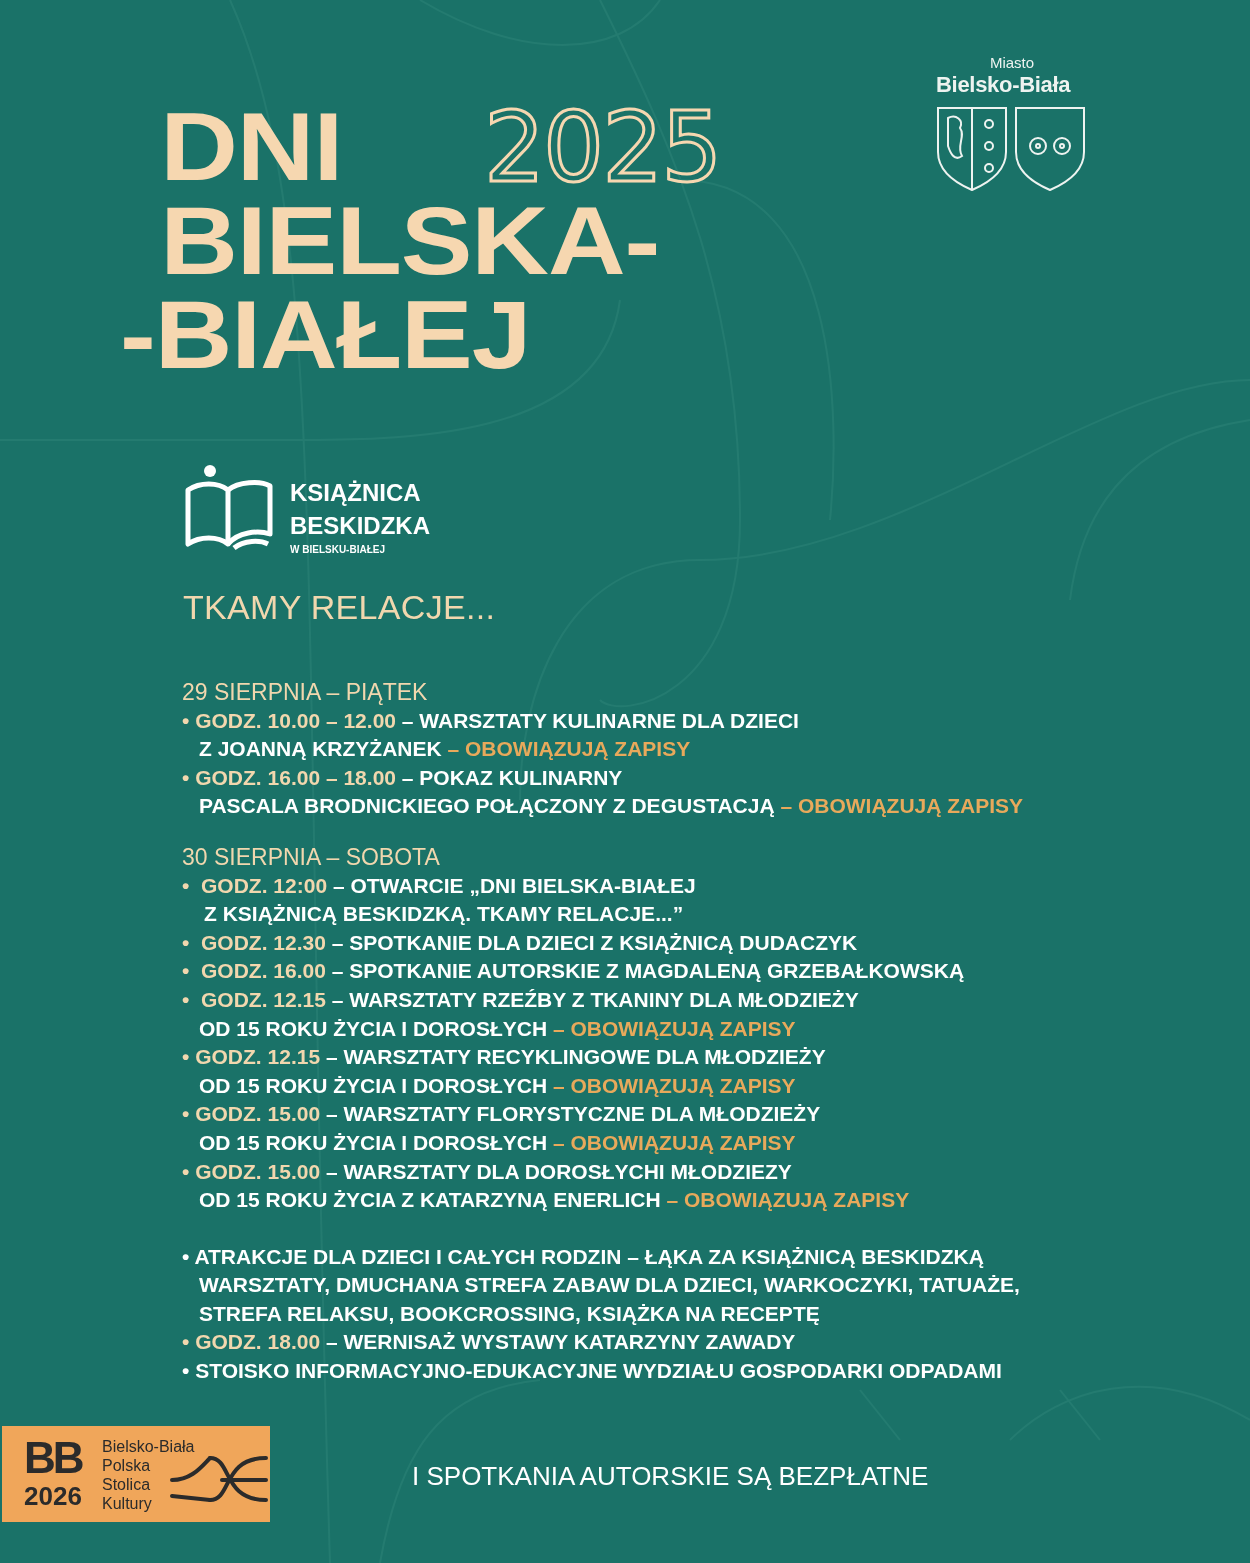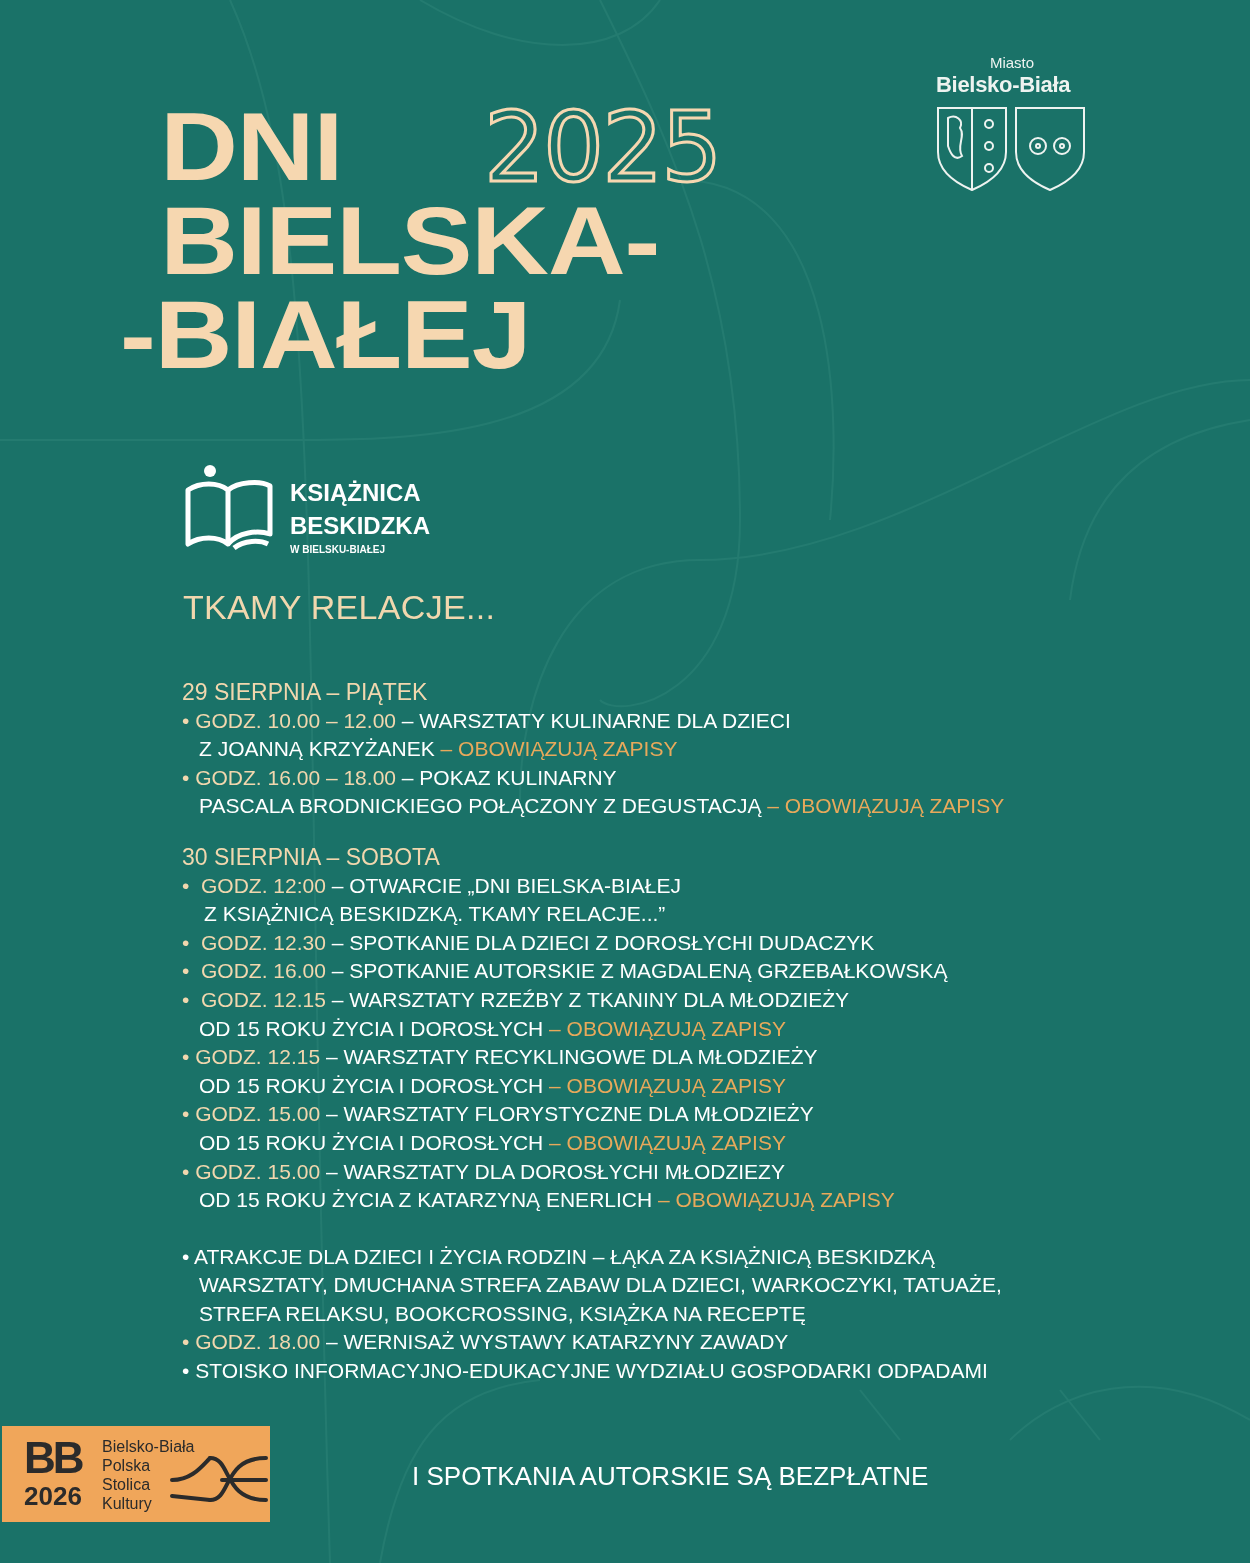--- a/index.html
+++ b/index.html
@@ -41,21 +41,21 @@
   .tagline {
     position: absolute; left: 183px; top: 588px;
     color: #f1d7ae; font-size: 34px; letter-spacing: 0.3px;
   }
   .program {
     position: absolute; left: 182px; top: 678px;
     font-size: 21px; line-height: 28.6px; color: #ffffff;
     font-family: "Liberation Sans", sans-serif;
   }
   .day { color: #f1d7ae; font-size: 23px; }
-  .row { white-space: nowrap; }
+  .row { white-space: nowrap; font-weight: bold; }
   .cont { padding-left: 17px; }
   .cont2 { padding-left: 22px; }
   .bullet { color: #f1d7ae; }
   .time { color: #f1d7ae; }
   .note { color: #e8a95b; }
   .gap { height: 22px; }
   .gap2 { height: 28px; }
   .ecoc {
     position: absolute; left: 2px; top: 1426px; width: 268px; height: 96px;
     background: #f0a65a; color: #2b2b2b;
@@ -142,39 +142,39 @@
   <div class="row"><span class="bullet">•</span> <span class="time">GODZ. 16.00 – 18.00</span><span> – POKAZ KULINARNY</span></div>
   <div class="row cont"><span>PASCALA BRODNICKIEGO POŁĄCZONY Z DEGUSTACJĄ</span><span class="note"> – OBOWIĄZUJĄ ZAPISY</span></div>
 
   <div class="gap"></div>
 
   <div class="day">30 SIERPNIA – SOBOTA</div>
 
   <div class="row"><span class="bullet">•</span>&nbsp; <span class="time">GODZ. 12:00</span><span> – OTWARCIE „DNI BIELSKA-BIAŁEJ</span></div>
   <div class="row cont2"><span>Z KSIĄŻNICĄ BESKIDZKĄ. TKAMY RELACJE...”</span></div>
 
-  <div class="row"><span class="bullet">•</span>&nbsp; <span class="time">GODZ. 12.30</span><span> – SPOTKANIE DLA DZIECI Z DOROSŁYCHI DUDACZYK</span></div>
+  <div class="row"><span class="bullet">•</span>&nbsp; <span class="time">GODZ. 12.30</span><span> – SPOTKANIE DLA DZIECI Z KSIĄŻNICĄ DUDACZYK</span></div>
 
   <div class="row"><span class="bullet">•</span>&nbsp; <span class="time">GODZ. 16.00</span><span> – SPOTKANIE AUTORSKIE Z MAGDALENĄ GRZEBAŁKOWSKĄ</span></div>
 
   <div class="row"><span class="bullet">•</span>&nbsp; <span class="time">GODZ. 12.15</span><span> – WARSZTATY RZEŹBY Z TKANINY DLA MŁODZIEŻY</span></div>
   <div class="row cont"><span>OD 15 ROKU ŻYCIA I DOROSŁYCH</span><span class="note"> – OBOWIĄZUJĄ ZAPISY</span></div>
 
   <div class="row"><span class="bullet">•</span> <span class="time">GODZ. 12.15</span><span> – WARSZTATY RECYKLINGOWE DLA MŁODZIEŻY</span></div>
   <div class="row cont"><span>OD 15 ROKU ŻYCIA I DOROSŁYCH</span><span class="note"> – OBOWIĄZUJĄ ZAPISY</span></div>
 
   <div class="row"><span class="bullet">•</span> <span class="time">GODZ. 15.00</span><span> – WARSZTATY FLORYSTYCZNE DLA MŁODZIEŻY</span></div>
   <div class="row cont"><span>OD 15 ROKU ŻYCIA I DOROSŁYCH</span><span class="note"> – OBOWIĄZUJĄ ZAPISY</span></div>
 
   <div class="row"><span class="bullet">•</span> <span class="time">GODZ. 15.00</span><span> – WARSZTATY DLA DOROSŁYCHI MŁODZIEZY</span></div>
   <div class="row cont"><span>OD 15 ROKU ŻYCIA Z KATARZYNĄ ENERLICH</span><span class="note"> – OBOWIĄZUJĄ ZAPISY</span></div>
 
   <div class="gap2"></div>
 
-  <div class="row"><span>•</span> <span>ATRAKCJE DLA DZIECI I ŻYCIA RODZIN – ŁĄKA ZA KSIĄŻNICĄ BESKIDZKĄ</span></div>
+  <div class="row"><span>•</span> <span>ATRAKCJE DLA DZIECI I CAŁYCH RODZIN – ŁĄKA ZA KSIĄŻNICĄ BESKIDZKĄ</span></div>
   <div class="row cont">WARSZTATY,  DMUCHANA STREFA ZABAW DLA DZIECI, WARKOCZYKI, TATUAŻE,</div>
   <div class="row cont">STREFA RELAKSU, BOOKCROSSING, KSIĄŻKA NA RECEPTĘ</div>
   <div class="row"><span class="bullet">•</span> <span class="time">GODZ. 18.00</span><span> – WERNISAŻ WYSTAWY KATARZYNY ZAWADY</span></div>
   <div class="row"><span>•</span> <span>STOISKO INFORMACYJNO-EDUKACYJNE WYDZIAŁU GOSPODARKI ODPADAMI</span></div>
 </div>
 
 <div class="ecoc">
   <div class="bb">BB</div>
   <div class="yr">2026</div>
   <div class="txt">

